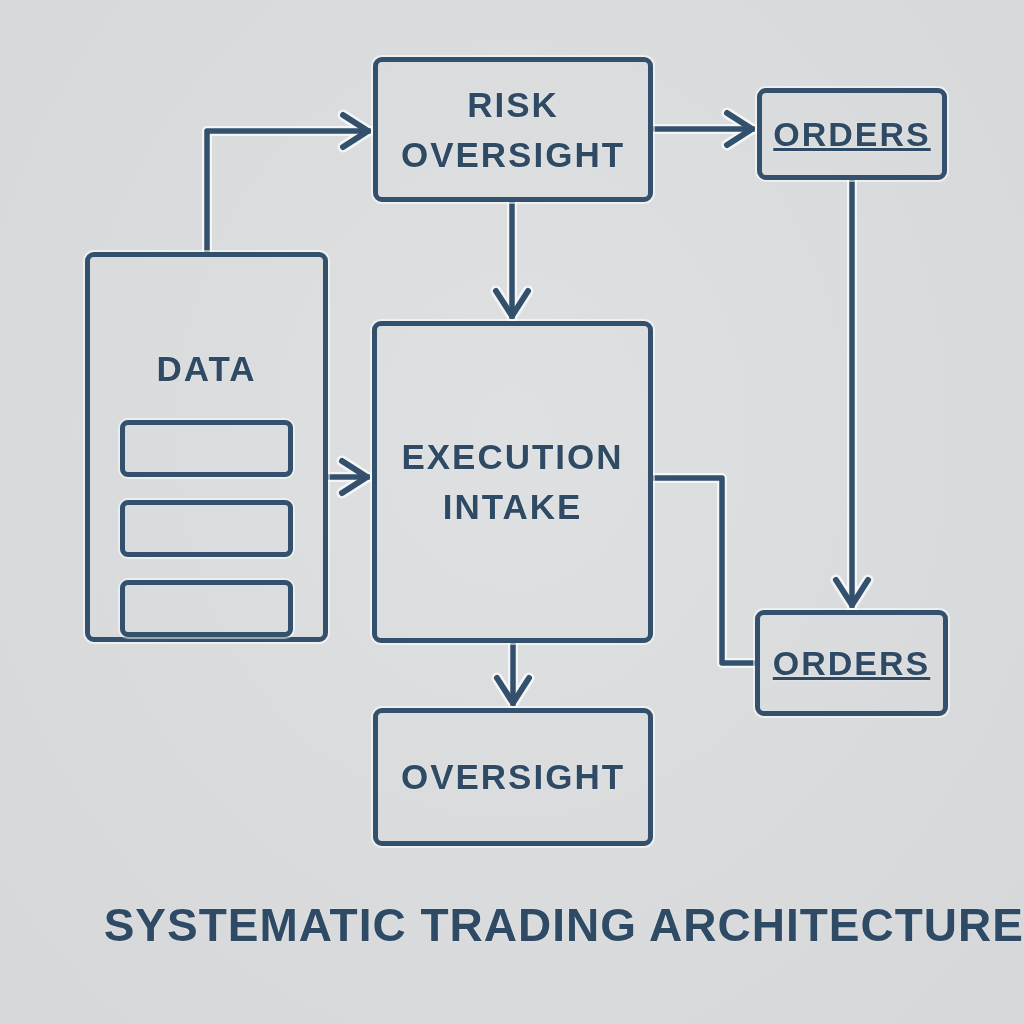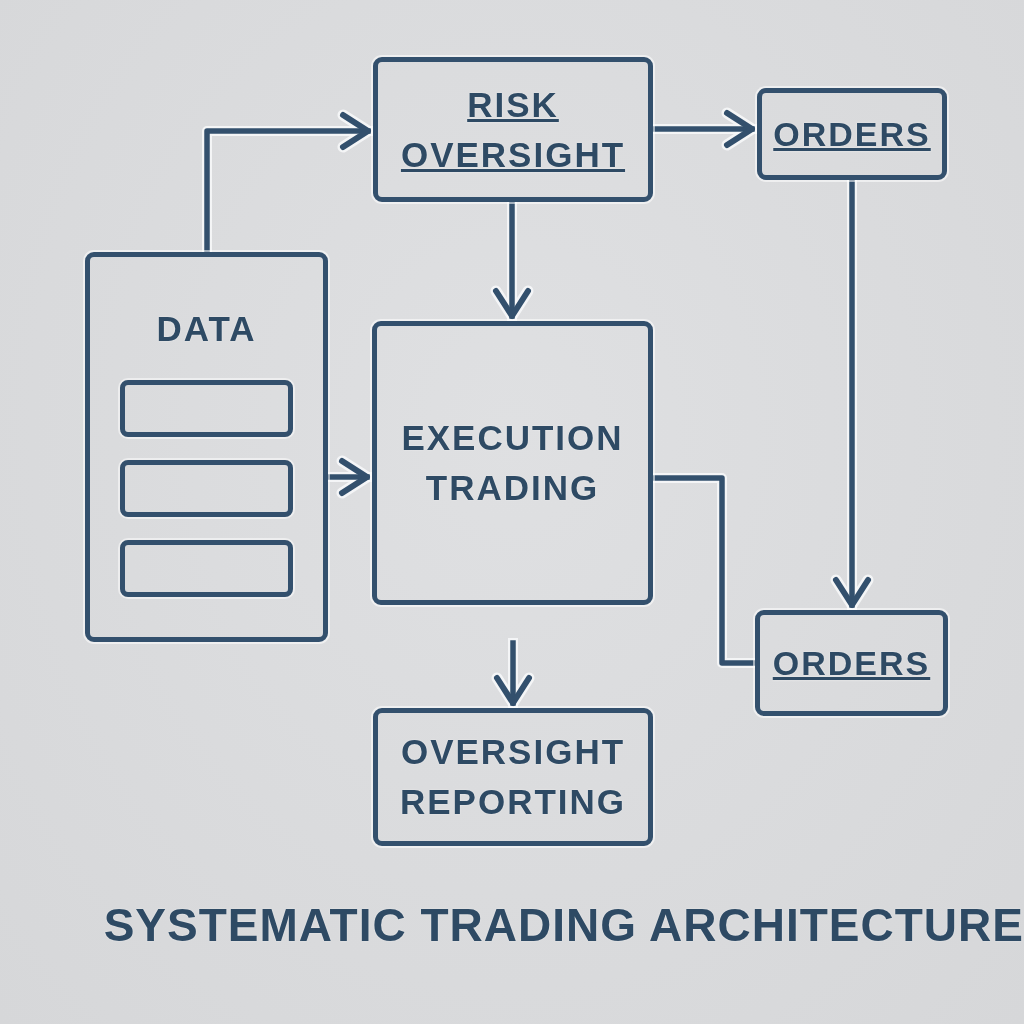--- a/index.html
+++ b/index.html
@@ -44,21 +44,21 @@
     display:block;
     font-size:35px;
     line-height:50px;
     letter-spacing:2px;
     text-shadow:0 0 2px rgba(255,255,255,0.55);
     white-space:nowrap;
   }
   .node-orders .line{font-size:34px;text-decoration:underline;}
   
   .node-data-intake{
-    justify-content:center;
+    justify-content:flex-end;
     padding-top:7px;
   }
   .node-data-intake .label-block{
     margin-bottom:26px;
   }
   .slot{
     box-sizing:border-box;
     width:173px;
     height:57px;
     border:5px solid var(--stroke);
@@ -110,47 +110,46 @@
       <path d="M207,252 L207,131 L368,131" marker-end="url(#arrow-navy)"></path>
       <path d="M653,129 L752,129" marker-end="url(#arrow-navy)"></path>
       <path d="M512,202 L512,316" marker-end="url(#arrow-navy)"></path>
       <path d="M852,180 L852,605" marker-end="url(#arrow-navy)"></path>
       <path d="M328,477 L367,477" marker-end="url(#arrow-navy)"></path>
       <path d="M653,478 L722,478 L722,663 L755,663"></path>
       <path d="M513,643 L513,703" marker-end="url(#arrow-navy)"></path>
     </g>
   </svg>
 
-  <div class="node" style="left:373px;top:57px;width:280px;height:145px;text-decoration:underline;">
+  <div class="node" style="left:373px;top:57px;width:280px;height:145px;">
     <span class="line">RISK</span>
     <span class="line">OVERSIGHT</span>
   </div>
 
   <div class="node node-orders" style="left:757px;top:88px;width:190px;height:92px;">
     <span class="line">ORDERS</span>
   </div>
 
   <div class="node node-data-intake" style="left:85px;top:252px;width:243px;height:390px;">
     <div class="label-block">
       <span class="line">DATA</span>
     </div>
     <div class="slot"></div>
     <div class="slot"></div>
     <div class="slot"></div>
   </div>
 
-  <div class="node" style="left:372px;top:321px;width:281px;height:284px;">
+  <div class="node" style="left:372px;top:321px;width:281px;height:322px;">
     <span class="line">EXECUTION</span>
-    <span class="line">TRADING</span>
+    <span class="line">INTAKE</span>
   </div>
 
   <div class="node node-orders" style="left:755px;top:610px;width:193px;height:106px;">
     <span class="line">ORDERS</span>
   </div>
 
   <div class="node" style="left:373px;top:708px;width:280px;height:138px;">
     <span class="line">OVERSIGHT</span>
-    <span class="line">REPORTING</span>
   </div>
 
   <div class="diagram-title">SYSTEMATIC TRADING ARCHITECTURE</div>
 
 </div>
 
 </body></html>

